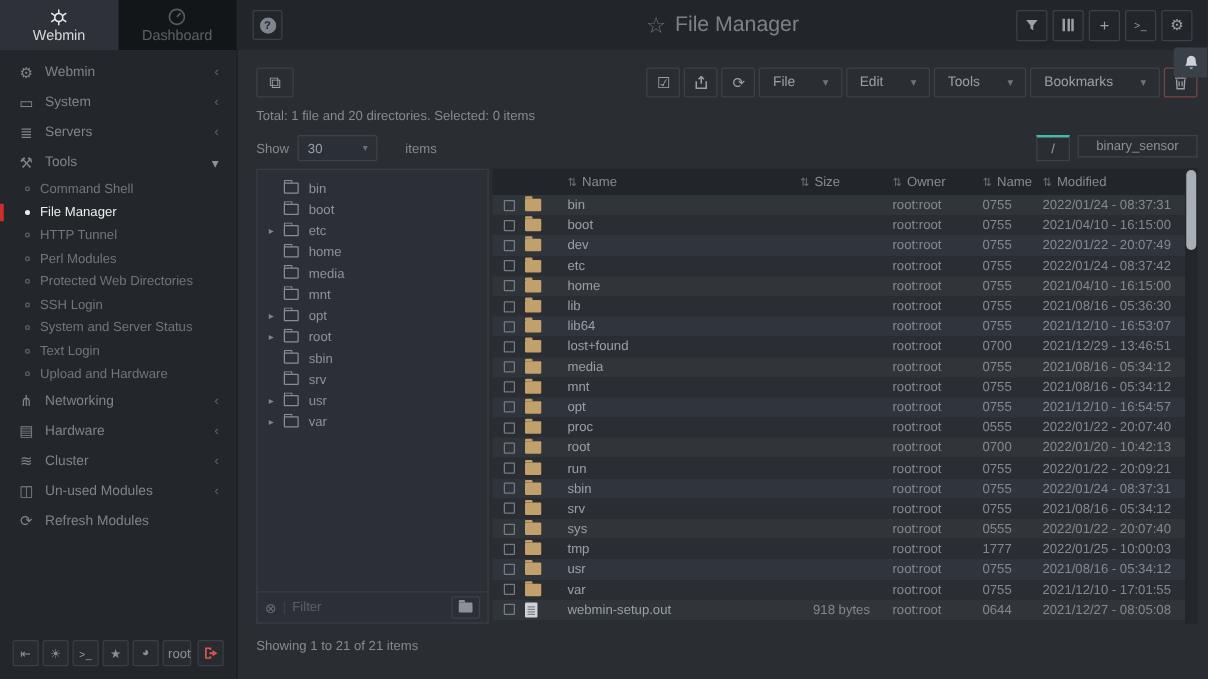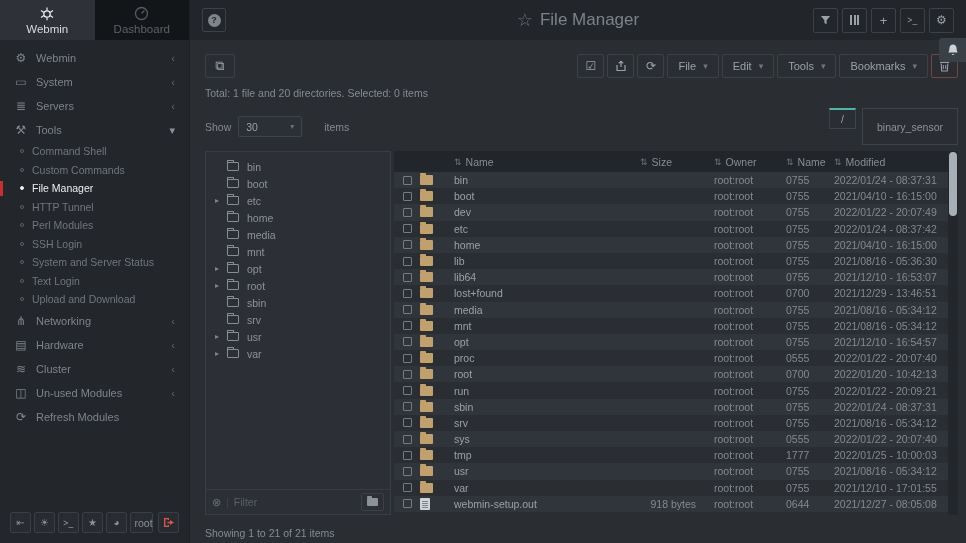--- a/index.html
+++ b/index.html
@@ -46,31 +46,31 @@
   .cols-icon i { width:2px; height:10px; background:#9aa0a7; }
   .term-txt { font-size:8.5px; letter-spacing:0.5px; color:#9aa0a7; }
   .bell-tab { position:absolute; right:0; top:38px; width:27px; height:24px; background:#3a4047; border-radius:3px 0 0 3px; display:flex; align-items:center; justify-content:center; z-index:5; cursor:pointer; }
 
   .content { flex:1; padding:6px 8px 0 15px; display:flex; flex-direction:column; min-height:0; }
   .toolbar-row { display:flex; align-items:center; margin-top:8px; }
   .tbtn { height:24px; border:1px solid #3c4147; border-radius:2px; background:transparent; color:#9aa0a7; display:inline-flex; align-items:center; justify-content:center; font-size:11px; cursor:pointer; font-family:"Liberation Sans",sans-serif; }
   .copy-btn { width:30px; font-size:13px; }
   .toolbar-right { margin-left:auto; display:flex; align-items:center; gap:3px; }
   .tbtn.ico { width:27px; font-size:12px; }
-  .tbtn.menu-btn { padding:0 10px; gap:7px; }
+  .tbtn.menu-btn { padding:0 10px; gap:22px; }
   .tbtn .dd-caret { font-size:9px; color:#6f757c; }
   .tbtn.trash-btn { width:27px; border-color:#7a443e; }
   .total-line { margin-top:9px; font-size:10.5px; color:#848a92; }
   .show-row { margin-top:9px; display:flex; align-items:center; font-size:10.5px; color:#848a92; }
   .show-row .lbl { margin-right:7px; }
   .select-box { width:64px; height:21px; border:1px solid #3c434b; background:#2b3037; border-radius:2px; display:flex; align-items:center; justify-content:space-between; padding:0 7px; color:#9aa0a7; cursor:pointer; margin-right:22px; }
   .select-box .dd-caret { font-size:8px; color:#6a7077; }
   .path-group { margin-left:auto; display:flex; gap:6px; }
   .path-root { width:27px; height:21px; border:1px solid #3c434b; border-top:2px solid #4db6ac; display:flex; align-items:center; justify-content:center; color:#9aa0a7; font-size:10.5px; cursor:pointer; }
-  .path-seg { min-width:96px; height:37px; border:1px solid #3c434b; display:flex; align-items:center; justify-content:center; color:#8c929a; font-size:10.5px; padding:0 12px; cursor:pointer; }
+  .path-seg { min-width:96px; height:18px; border:1px solid #3c434b; display:flex; align-items:center; justify-content:center; color:#8c929a; font-size:10.5px; padding:0 12px; cursor:pointer; }
 
   .panes { display:flex; margin-top:6px; height:364px; flex:0 0 auto; }
   .tree-panel { width:186px; flex:0 0 186px; border:1px solid #383d44; background:#2c3036; display:flex; flex-direction:column; margin-right:3px; }
   .tree { flex:1; padding-top:6px; overflow:hidden; }
   .tree-item { display:flex; align-items:center; height:17px; padding-left:9px; font-size:10.5px; color:#8c929a; cursor:pointer; }
   .tree-caret { width:10px; font-size:8px; color:#7e848c; flex:0 0 10px; }
   .folder-o { position:relative; width:12px; height:9px; border:1px solid #878d94; border-radius:1px; margin:0 8px 0 2px; flex:0 0 auto; }
   .folder-o::before { content:""; position:absolute; top:-3px; left:-1px; width:5px; height:2px; border:1px solid #878d94; border-bottom:none; border-radius:1px 1px 0 0; }
   .filter-bar { flex:0 0 25px; border-top:1px solid #383d44; display:flex; align-items:center; padding:0 6px; gap:5px; }
   .filter-x { color:#6a7077; font-size:11px; cursor:pointer; }
@@ -158,42 +158,42 @@
         <span class="mi-icon">⚒</span>
         <span class="mi-label">Tools</span>
         <span class="mi-caret">▾</span>
       </div>
         <div class="menu-item sub">
         <span class="dot"></span>
 
         <span class="mi-label">Command Shell</span>
         <span class="mi-caret"></span>
       </div>
+        <div class="menu-item sub active">
+        <span class="dot"></span>
+
+        <span class="mi-label">File Manager</span>
+        <span class="mi-caret"></span>
+      </div>
         <div class="menu-item sub">
         <span class="dot"></span>
 
-        <span class="mi-label">Custom Commands</span>
-        <span class="mi-caret"></span>
-      </div>
-        <div class="menu-item sub active">
-        <span class="dot"></span>
-
-        <span class="mi-label">File Manager</span>
+        <span class="mi-label">HTTP Tunnel</span>
         <span class="mi-caret"></span>
       </div>
         <div class="menu-item sub">
         <span class="dot"></span>
 
-        <span class="mi-label">HTTP Tunnel</span>
+        <span class="mi-label">Perl Modules</span>
         <span class="mi-caret"></span>
       </div>
         <div class="menu-item sub">
         <span class="dot"></span>
 
-        <span class="mi-label">Perl Modules</span>
+        <span class="mi-label">Protected Web Directories</span>
         <span class="mi-caret"></span>
       </div>
         <div class="menu-item sub">
         <span class="dot"></span>
 
         <span class="mi-label">SSH Login</span>
         <span class="mi-caret"></span>
       </div>
         <div class="menu-item sub">
         <span class="dot"></span>
@@ -203,21 +203,21 @@
       </div>
         <div class="menu-item sub">
         <span class="dot"></span>
 
         <span class="mi-label">Text Login</span>
         <span class="mi-caret"></span>
       </div>
         <div class="menu-item sub">
         <span class="dot"></span>
 
-        <span class="mi-label">Upload and Download</span>
+        <span class="mi-label">Upload and Hardware</span>
         <span class="mi-caret"></span>
       </div>
         <div class="menu-item section">
 
         <span class="mi-icon">⋔</span>
         <span class="mi-label">Networking</span>
         <span class="mi-caret">‹</span>
       </div>
         <div class="menu-item section">
 

